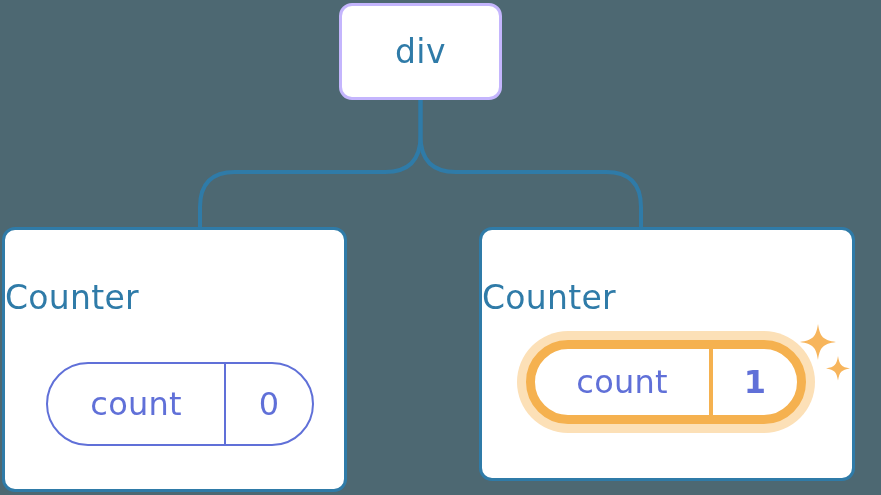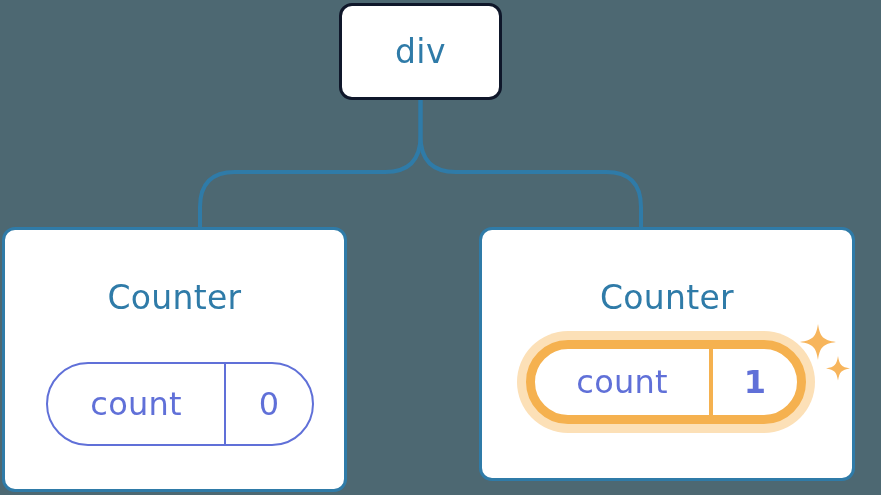--- a/index.html
+++ b/index.html
@@ -31,21 +31,21 @@
   }
 
   
   .root-node {
     position: absolute;
     left: 339px;
     top: 3px;
     width: 163px;
     height: 97px;
     background: #ffffff;
-    border: 3px solid #0f172a;
+    border: 3px solid #c4b5fd;
     border-radius: 13px;
     box-sizing: border-box;
     display: flex;
     align-items: center;
     justify-content: center;
     z-index: 3;
   }
   .root-label {
     font-size: 33px;
     color: #2f7ba8;
@@ -71,21 +71,21 @@
     left: 479px;
     top: 227px;
     width: 376px;
     height: 254px;
   }
 
   .card-title {
     position: absolute;
     left: 0;
     right: 0;
-    text-align: center;
+    text-align: left;
     font-size: 33px;
     color: #2f7ba8;
     letter-spacing: 0.3px;
   }
   .card-left .card-title { top: 48px; }
   .card-right .card-title { top: 48px; }
 
   
   .pill-wrap {
     position: absolute;

